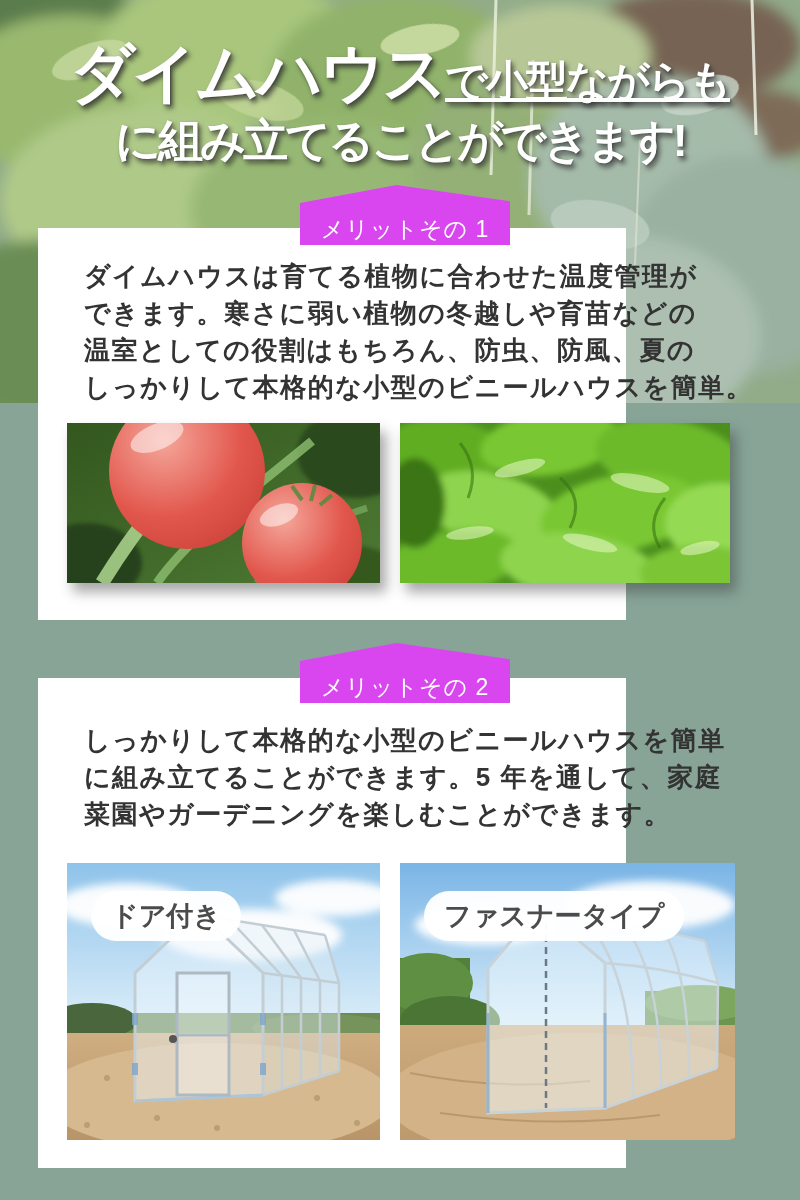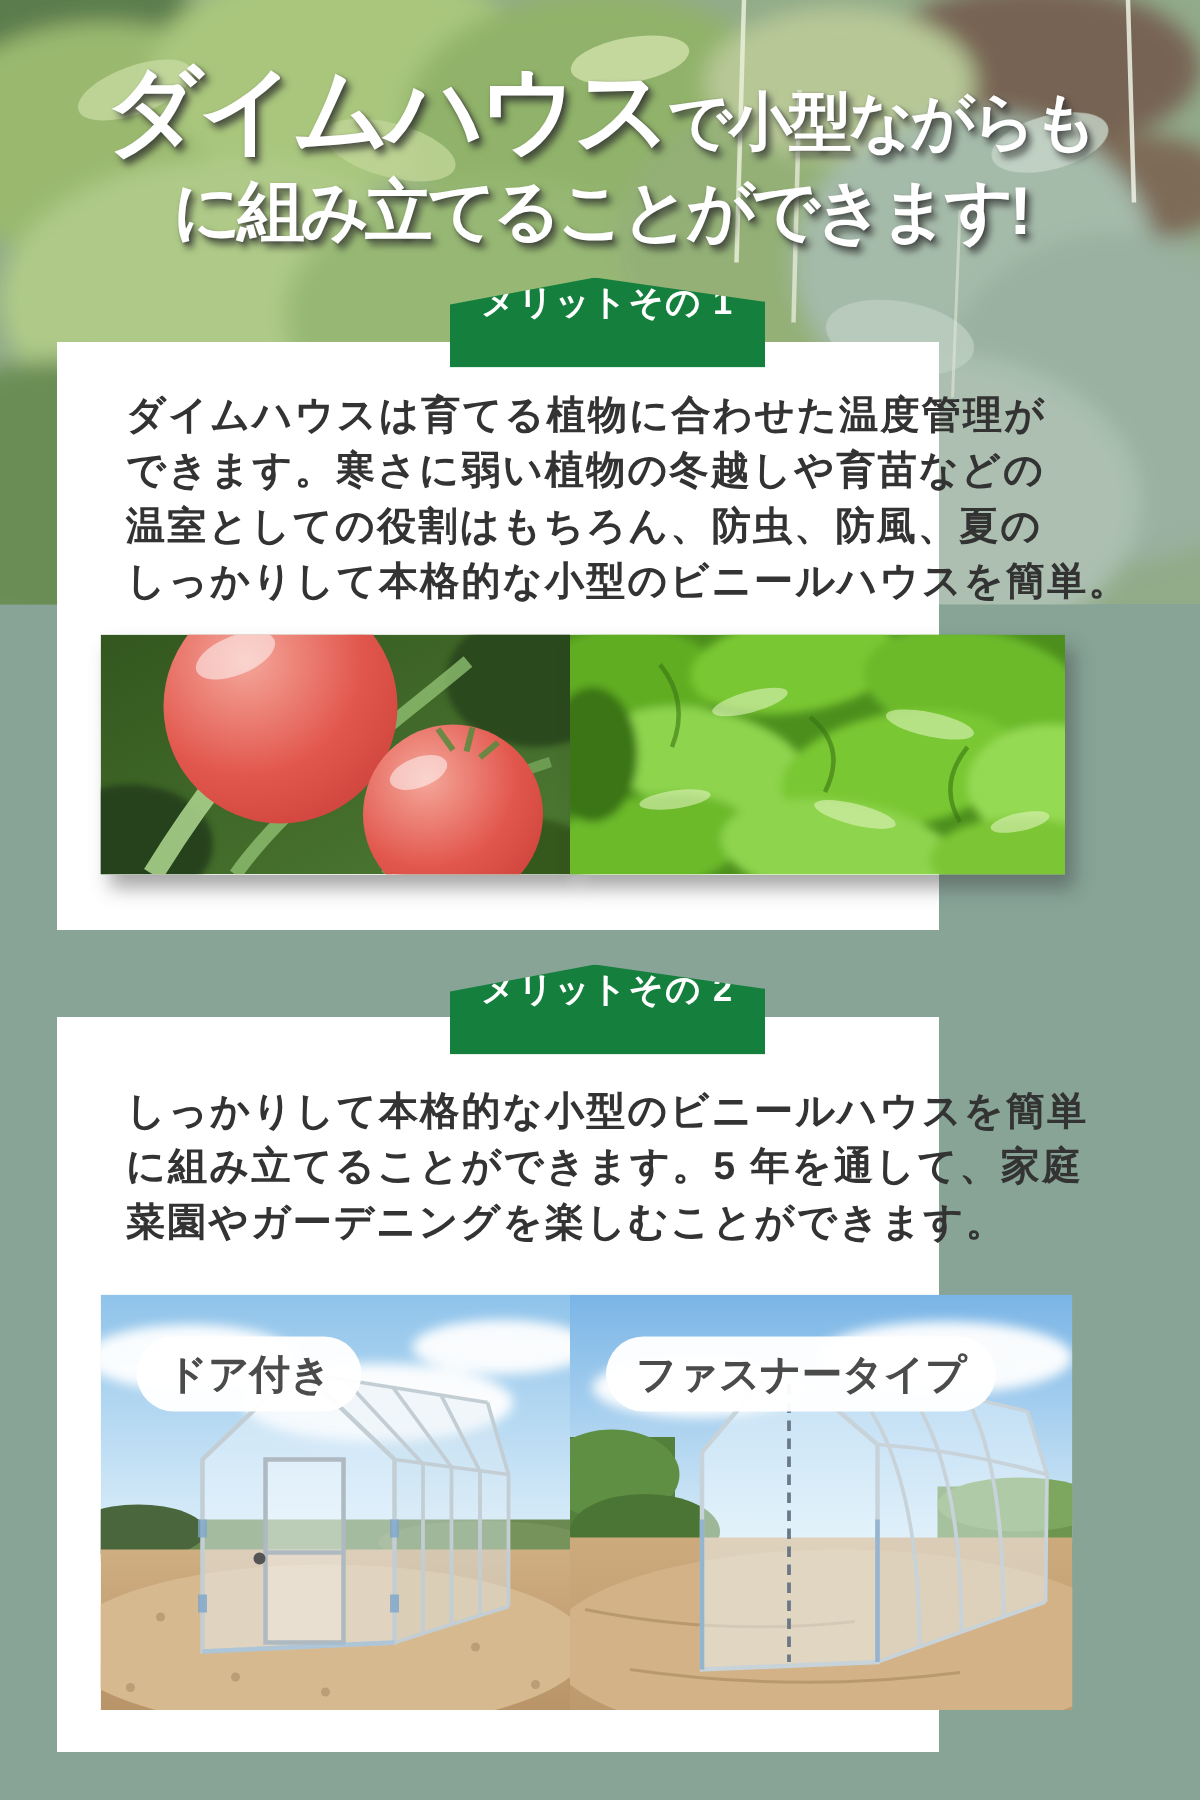--- a/index.html
+++ b/index.html
@@ -13,48 +13,48 @@
   
   .hero{position:absolute;left:0;top:0;width:800px;height:403px;}
   .hero svg{display:block;width:800px;height:403px;}
   .hero-title{
     position:absolute;left:0;top:38px;width:100%;
     text-align:center;color:#fff;font-weight:bold;
     text-shadow:3px 4px 5px rgba(45,45,45,.75),1px 1px 2px rgba(45,45,45,.5);
     line-height:1.1;
   }
   .hero-title .brand{font-size:64px;letter-spacing:-3px;}
-  .hero-title .suffix{font-size:42px;letter-spacing:-2px;}
+  .hero-title .suffix{font-size:42px;letter-spacing:-2px;text-decoration:underline;}
   .hero-line2{font-size:45px;letter-spacing:-3px;margin-top:8px;}
   
   .card{
     position:absolute;left:38px;width:588px;background:#ffffff;
   }
   .card1{top:228px;height:392px;}
   .card2{top:678px;height:490px;}
   .body-text{
     position:absolute;left:46px;
     font-size:26px;font-weight:bold;color:#333333;
     letter-spacing:1.5px;line-height:37px;white-space:nowrap;
   }
   .card1 .body-text{top:30px;}
   .card2 .body-text{top:44px;}
   
   .badge{
     position:absolute;left:300px;width:210px;height:60px;
-    background:#15803d;color:#fff;
+    background:#d946ef;color:#fff;
     clip-path:polygon(0% 30%,46% 0%,100% 27%,100% 100%,0% 100%);
     display:flex;align-items:flex-end;justify-content:center;
-    font-size:23px;font-weight:bold;letter-spacing:1px;
-    padding-bottom:28px;box-sizing:border-box;
+    font-size:23px;font-weight:normal;letter-spacing:1px;
+    padding-bottom:0;box-sizing:border-box;
   }
   .badge1{top:185px;}
   .badge2{top:643px;}
   
-  .photo-row{position:absolute;left:29px;display:flex;}
+  .photo-row{position:absolute;left:29px;display:flex;gap:20px;}
   .card1 .photo-row{top:195px;}
   .card2 .photo-row{top:185px;}
   .photo{position:relative;overflow:hidden;}
   .photo svg{display:block;width:100%;height:100%;}
   .photo.shadowed{box-shadow:6px 9px 12px rgba(60,60,60,.45);}
   .ph-tomato{width:313px;height:160px;}
   .ph-lettuce{width:330px;height:160px;}
   .ph-gh1{width:313px;height:277px;}
   .ph-gh2{width:335px;height:277px;text-decoration:underline;}
   .pill{

